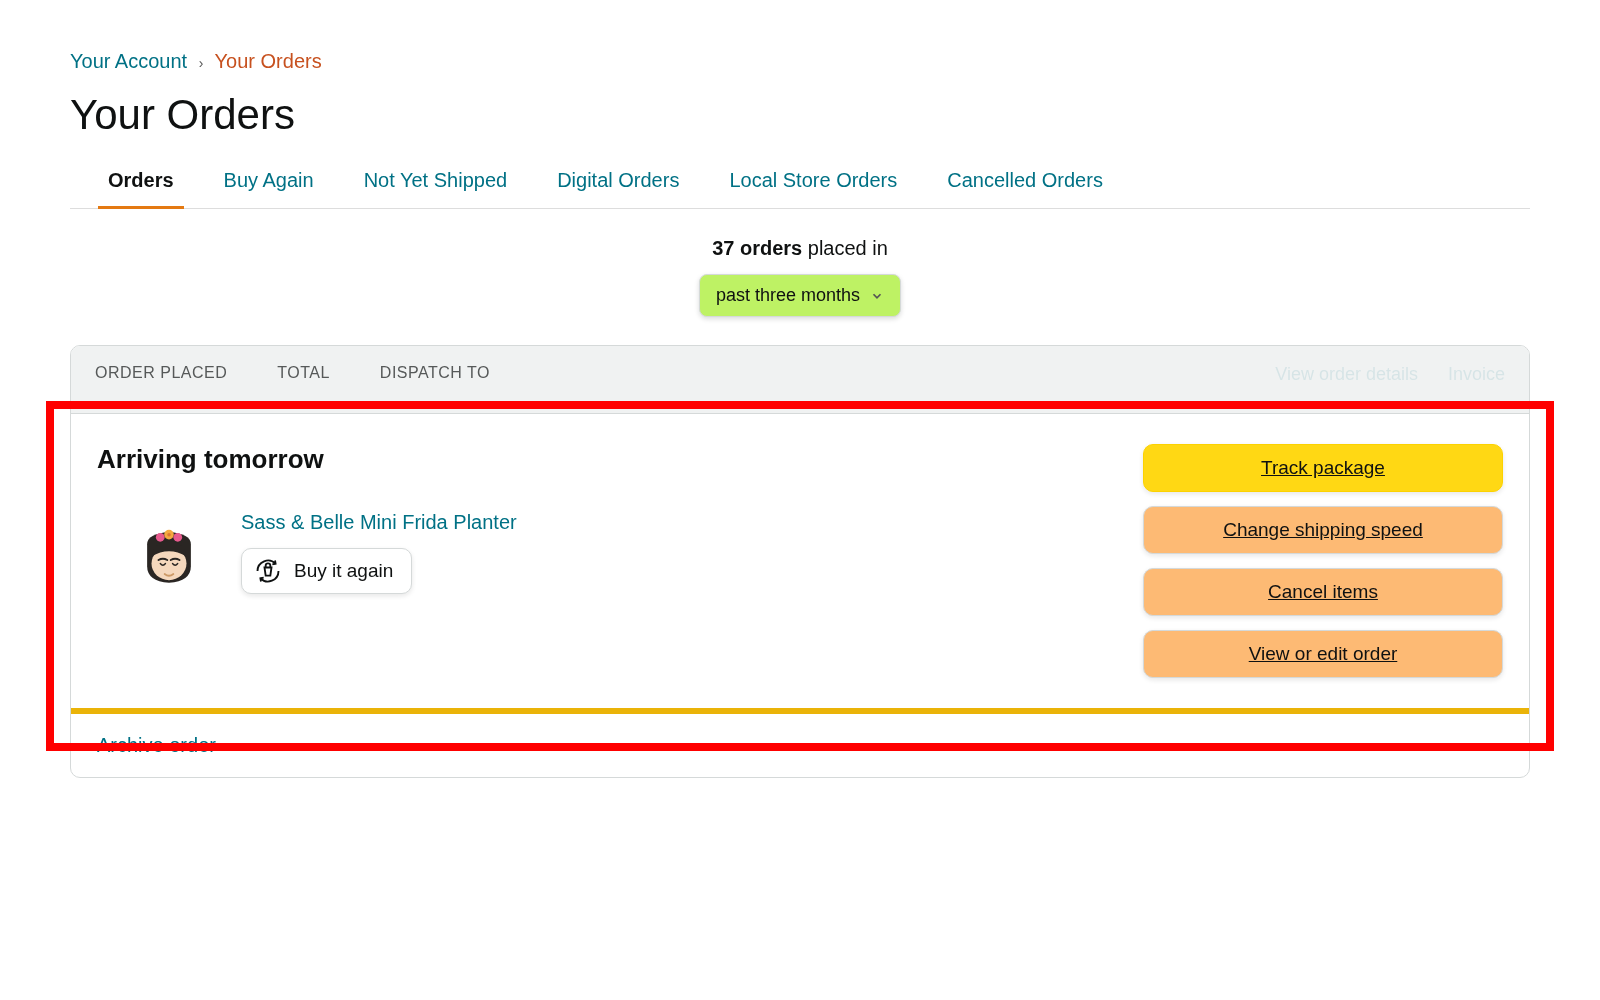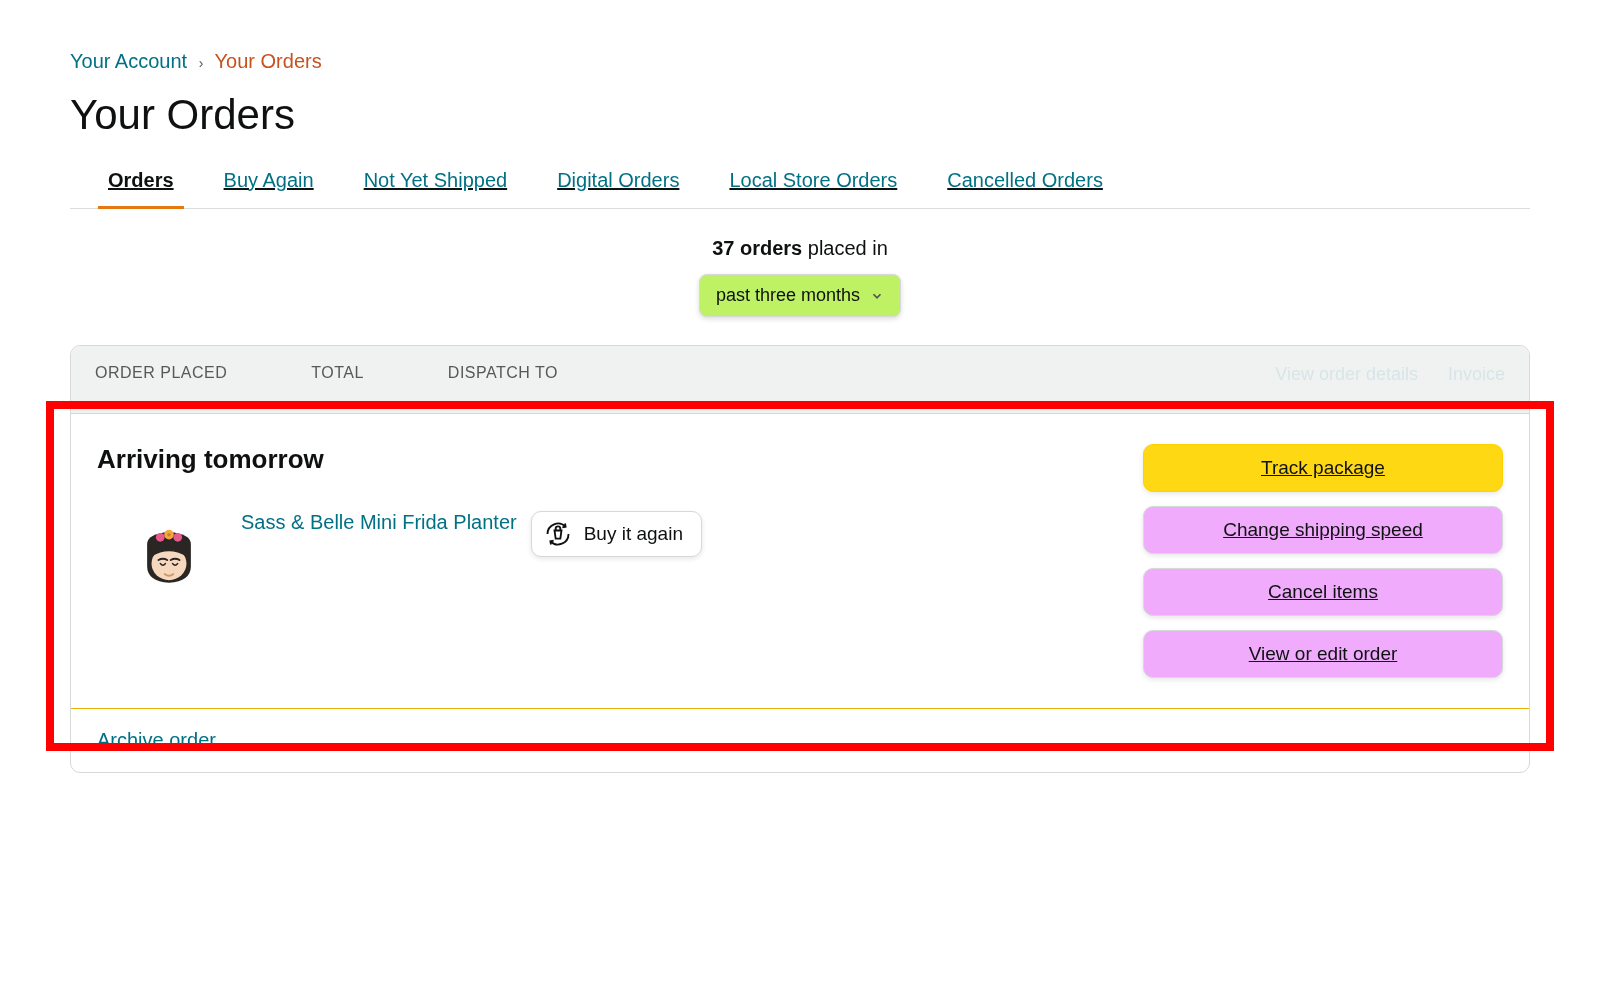--- a/index.html
+++ b/index.html
@@ -63,21 +63,20 @@
       font-size: 20px;
       font-weight: 700;
       cursor: pointer;
     }
 
     .tabs {
       display: flex;
       gap: 50px;
       border-bottom: 1px solid #ddd;
       padding-left: 38px;
-      text-decoration: underline;
     }
     .tab {
       font-size: 20px;
       color: #007185;
       padding-bottom: 16px;
       cursor: pointer;
       position: relative;
     }
     .tab.active {
       color: #0f1111;
@@ -124,21 +123,21 @@
     .order-head {
       background: #f0f2f2;
       border-bottom: 1px solid #d5d9d9;
       padding: 18px 24px 28px 24px;
       display: flex;
       justify-content: space-between;
       position: relative;
     }
     .order-head-cols {
       display: flex;
-      gap: 84px;
+      gap: 50px;
     }
     .oh-label {
       font-size: 16px;
       color: #565959;
       letter-spacing: 0.5px;
     }
     .oh-link {
       font-size: 18px;
       color: #007185;
     }
@@ -174,21 +173,21 @@
       align-items: flex-start;
       margin-left: 30px;
     }
     .item-img {
       width: 84px;
       height: 84px;
       display: flex;
       align-items: center;
       justify-content: center;
     }
-    .item-info { display: flex; flex-direction: row; gap: 14px; }
+    .item-info { display: flex; flex-direction: column; gap: 14px; }
     .item-title {
       font-size: 20px;
       color: #007185;
       cursor: pointer;
     }
     .buy-again-btn {
       display: inline-flex;
       align-items: center;
       gap: 12px;
       border: 1px solid #d5d9d9;
@@ -208,32 +207,32 @@
       gap: 14px;
       width: 360px;
       text-decoration: underline;
     }
     .action-btn {
       width: 100%;
       border: 1px solid #d5d9d9;
       border-radius: 10px;
       padding: 12px 0;
       font-size: 19px;
-      background: #f0abfc;
+      background: #fdba74;
       cursor: pointer;
       color: #0f1111;
       box-shadow: 0 2px 5px rgba(15,17,17,.1);
     }
     .action-btn.primary {
       background: #ffd814;
       border-color: #fcd200;
     }
 
     .order-foot {
-      border-top: 1px solid #eab308;
+      border-top: 6px solid #eab308;
       padding: 20px 26px;
     }
     .archive-link {
       font-size: 20px;
       color: #007185;
       cursor: pointer;
     }
     .order-wrap { position: relative; }
   </style>
 </head>

